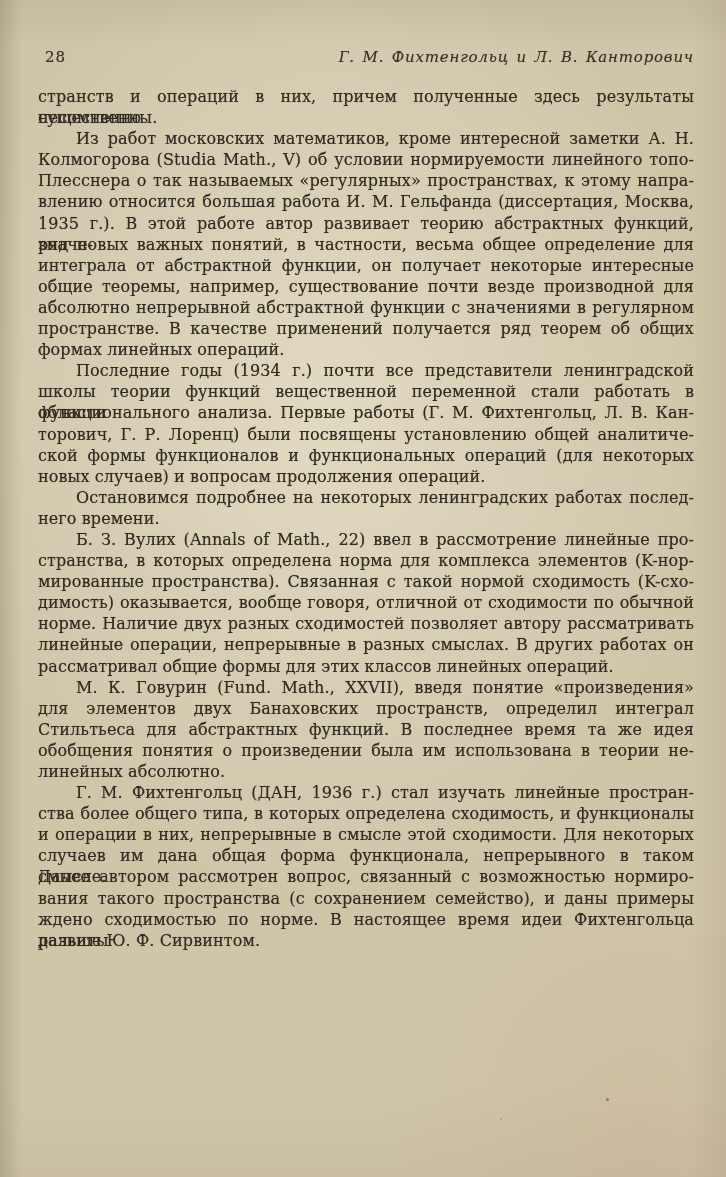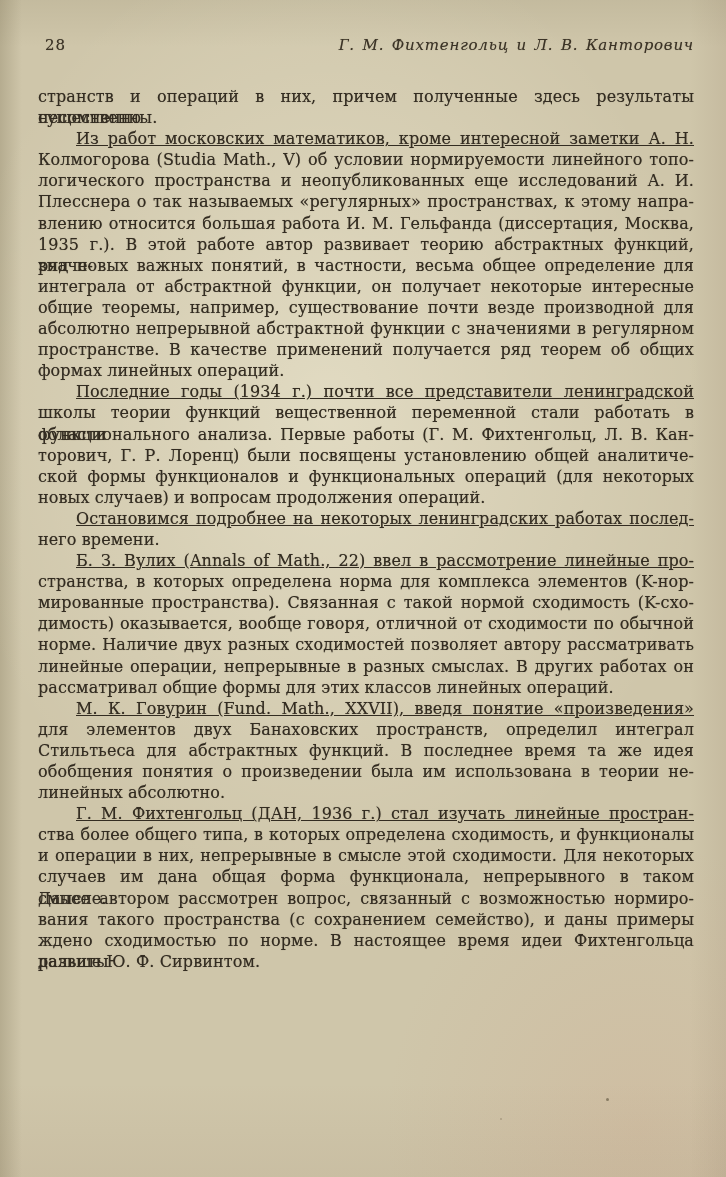--- a/index.html
+++ b/index.html
@@ -20,21 +20,21 @@
       linear-gradient(0deg, rgba(150,120,95,0.10), rgba(150,120,95,0) 8%),
       radial-gradient(ellipse 50% 35% at 88% 96%, rgba(205,150,125,0.18), rgba(205,150,125,0) 70%);
   }
   .page {
     position: absolute;
     inset: 0;
     color: #332c21;
   }
   .running-header {
     position: absolute;
-    top: 36px;
+    top: 48px;
     left: 38px;
     width: 656px;
     height: 22px;
     font-size: 15px;
     color: #3b3326;
   }
   .page-num {
     position: absolute;
     left: 7px;
     top: 0;
@@ -62,21 +62,21 @@
   }
   .paragraph { margin: 0; }
   .line {
     text-align: justify;
     text-align-last: justify;
     white-space: normal;
     height: 21.1px;
     overflow: visible;
   }
   .line.last { text-align-last: left; }
-  .line.indent { text-indent: 38px; text-decoration: underline; }
+  .line.indent { text-indent: 38px; }
   .speck {
     position: absolute;
     border-radius: 50%;
     background: #6a5f47;
   }
   .speck-1 { left: 606px; top: 1098px; width: 3px; height: 3px; opacity: 0.7; }
   .speck-2 { left: 500px; top: 1118px; width: 2px; height: 2px; opacity: 0.35; }
 </style>
 </head>
 <body>
@@ -88,21 +88,20 @@
   </header>
 
   <main class="text-block">
       <div class="paragraph">
         <div class="line">странств и операций в них, причем полученные здесь результаты несомненно</div>
         <div class="line last">существенны.</div>
       </div>
       <div class="paragraph">
         <div class="line indent">Из работ московских математиков, кроме интересной заметки А. Н.</div>
         <div class="line">Колмогорова (Studia Math., V) об условии нормируемости линейного топо-</div>
-        <div class="line">логического пространства и неопубликованных еще исследований А. И.</div>
         <div class="line">Плесснера о так называемых «регулярных» пространствах, к этому напра-</div>
         <div class="line">влению относится большая работа И. М. Гельфанда (диссертация, Москва,</div>
         <div class="line">1935 г.). В этой работе автор развивает теорию абстрактных функций, значе-</div>
         <div class="line">ряд новых важных понятий, в частности, весьма общее определение для</div>
         <div class="line">интеграла от абстрактной функции, он получает некоторые интересные</div>
         <div class="line">общие теоремы, например, существование почти везде производной для</div>
         <div class="line">абсолютно непрерывной абстрактной функции с значениями в регулярном</div>
         <div class="line">пространстве. В качестве применений получается ряд теорем об общих</div>
         <div class="line last">формах линейных операций.</div>
       </div>

